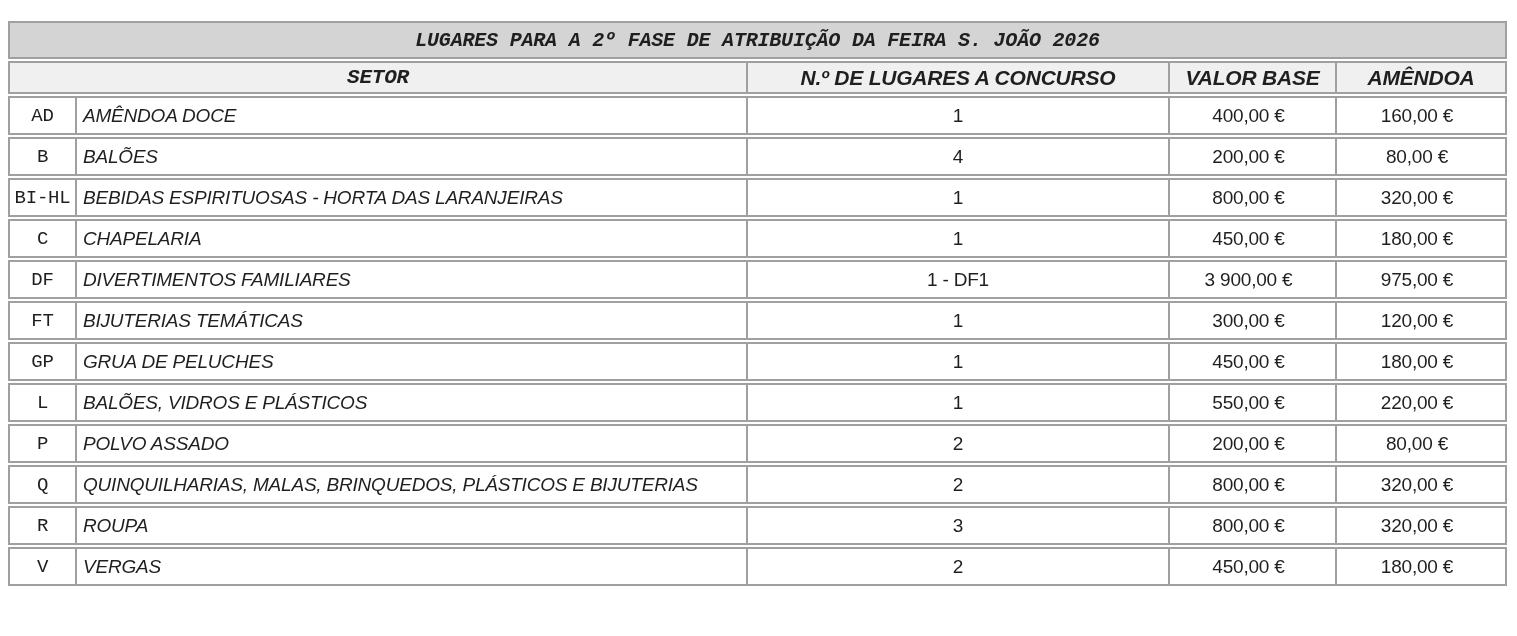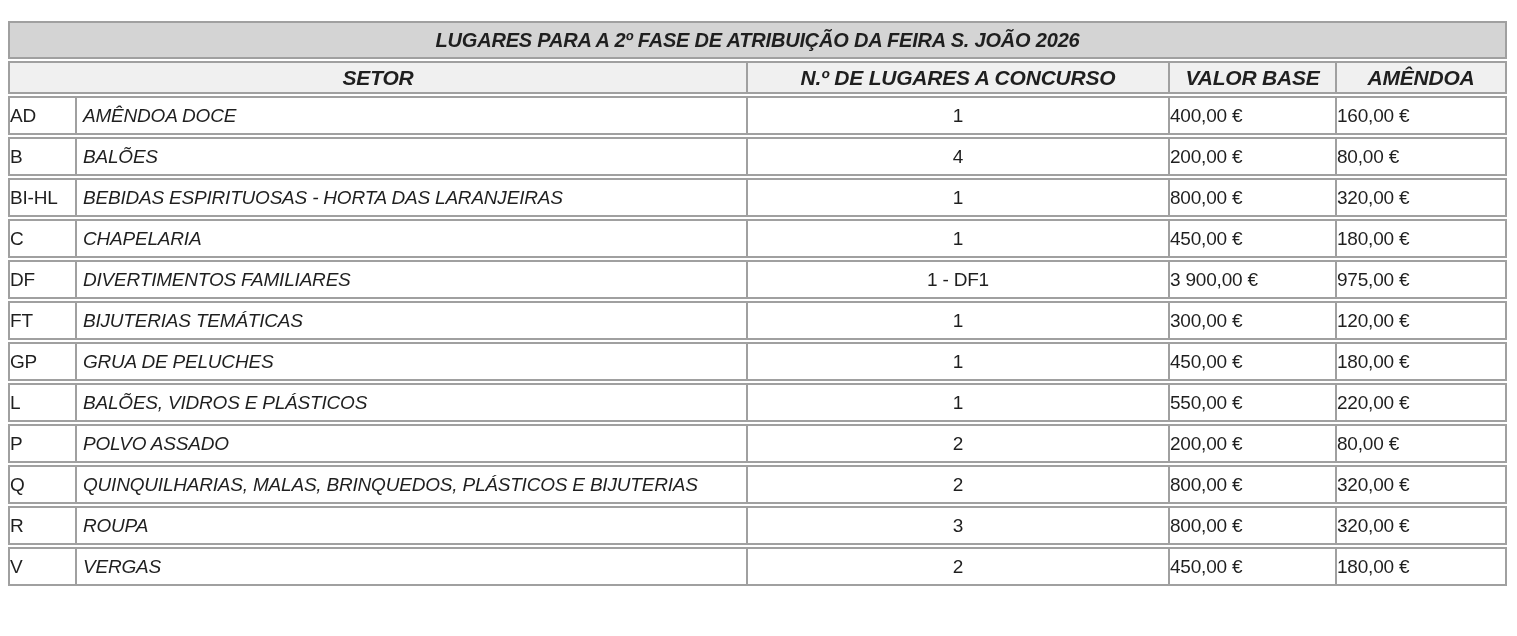--- a/index.html
+++ b/index.html
@@ -34,20 +34,21 @@
   td,th{
     border:2px solid var(--border);
     border-left:0;
     background:var(--row-bg);
     overflow:hidden;
     white-space:nowrap;
   }
   tr > td:first-child,
   tr > th:first-child{
     border-left:2px solid var(--border);
+    font-family:Liberation Mono, monospace;
   }
   th.title-cell{
     background:var(--title-bg);
     height:38px;
     font-size:20px;
     font-weight:bold;
     font-style:italic;
     text-align:center;
     vertical-align:middle;
   }
@@ -58,24 +59,24 @@
     font-weight:bold;
     font-style:italic;
     text-align:center;
     vertical-align:middle;
   }
   td.cell{
     height:39px;
     font-size:19px;
     vertical-align:middle;
   }
-  td.code{text-align:left;}
+  td.code{text-align:center;}
   td.name{text-align:left;padding-left:6px;font-style:italic;}
   td.lugares{text-align:center;}
-  td.money{text-align:left;padding-right:8px;}
+  td.money{text-align:center;padding-right:8px;}
 </style>
 </head>
 <body>
 
 <div class="page">
   <table class="feira-table">
     <colgroup>
       <col style="width:69px">
       <col style="width:671px">
       <col style="width:422px">

